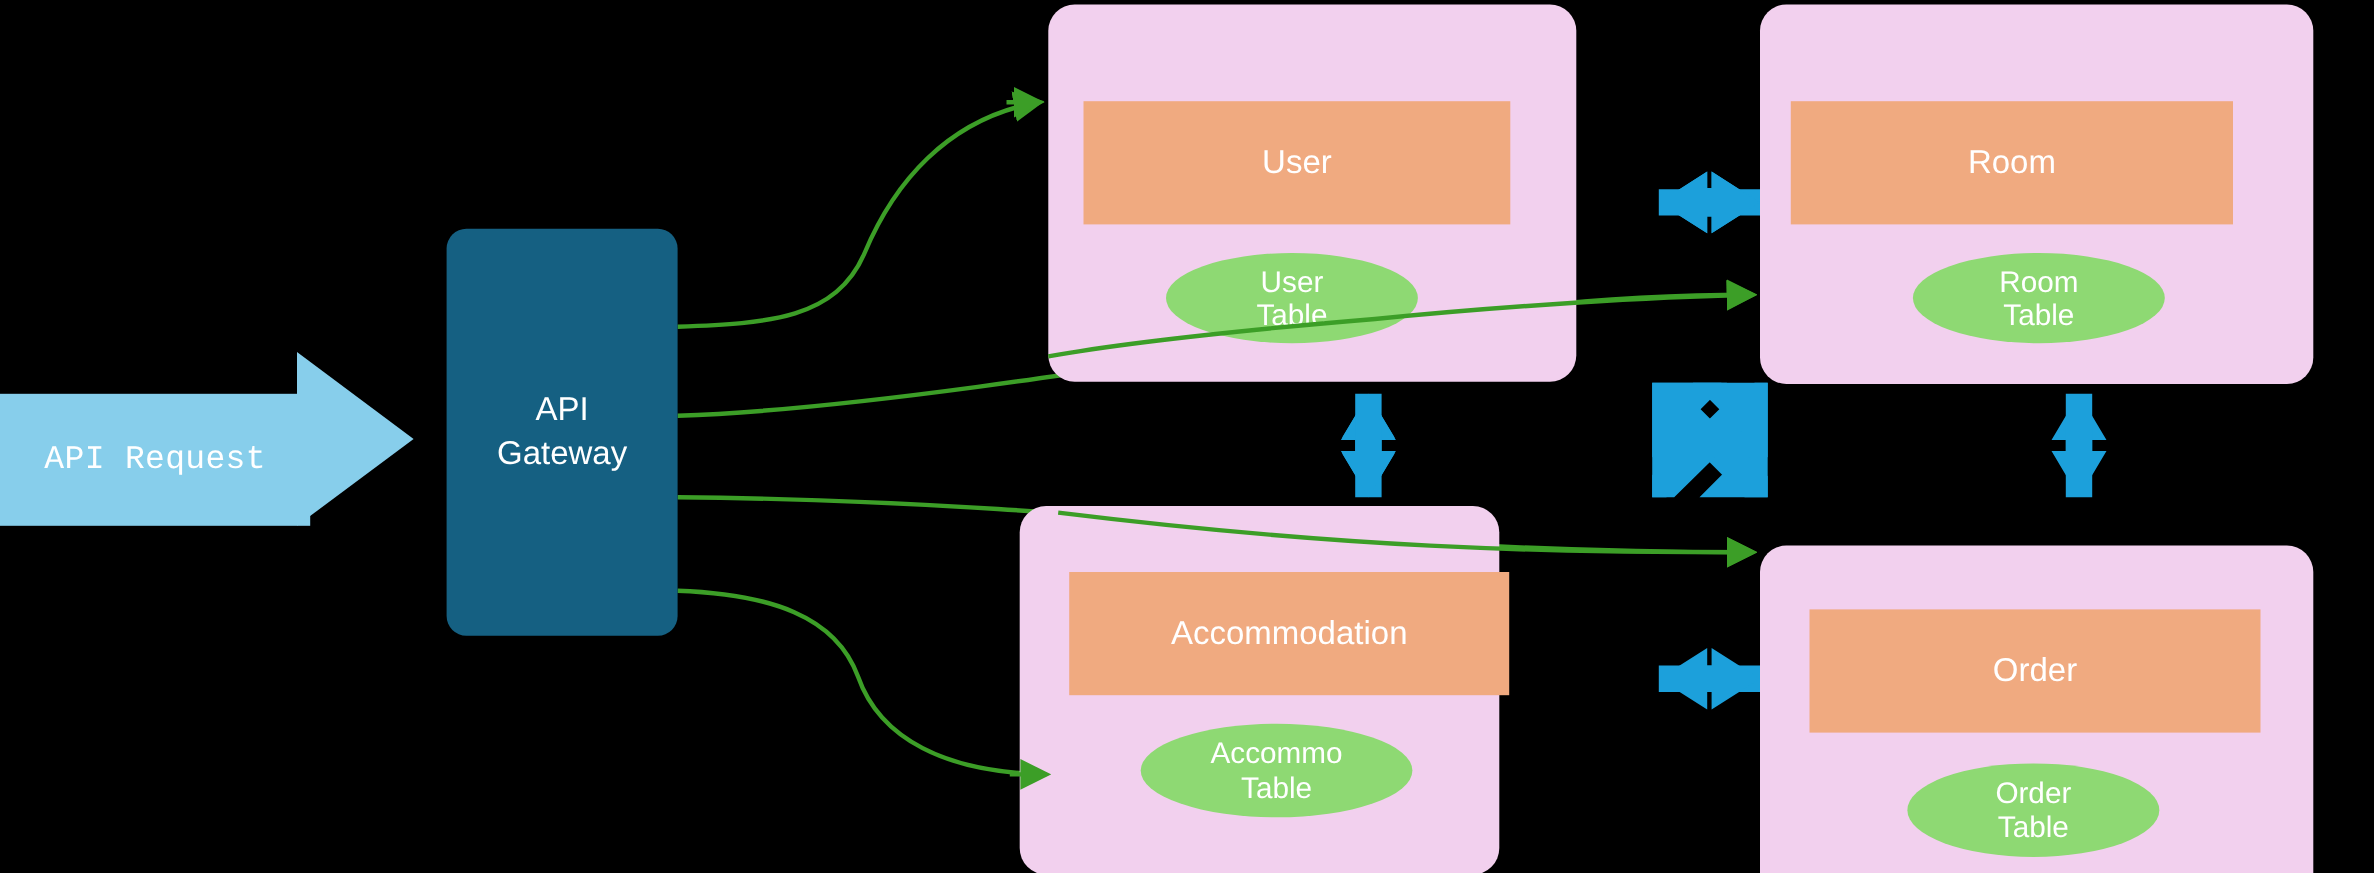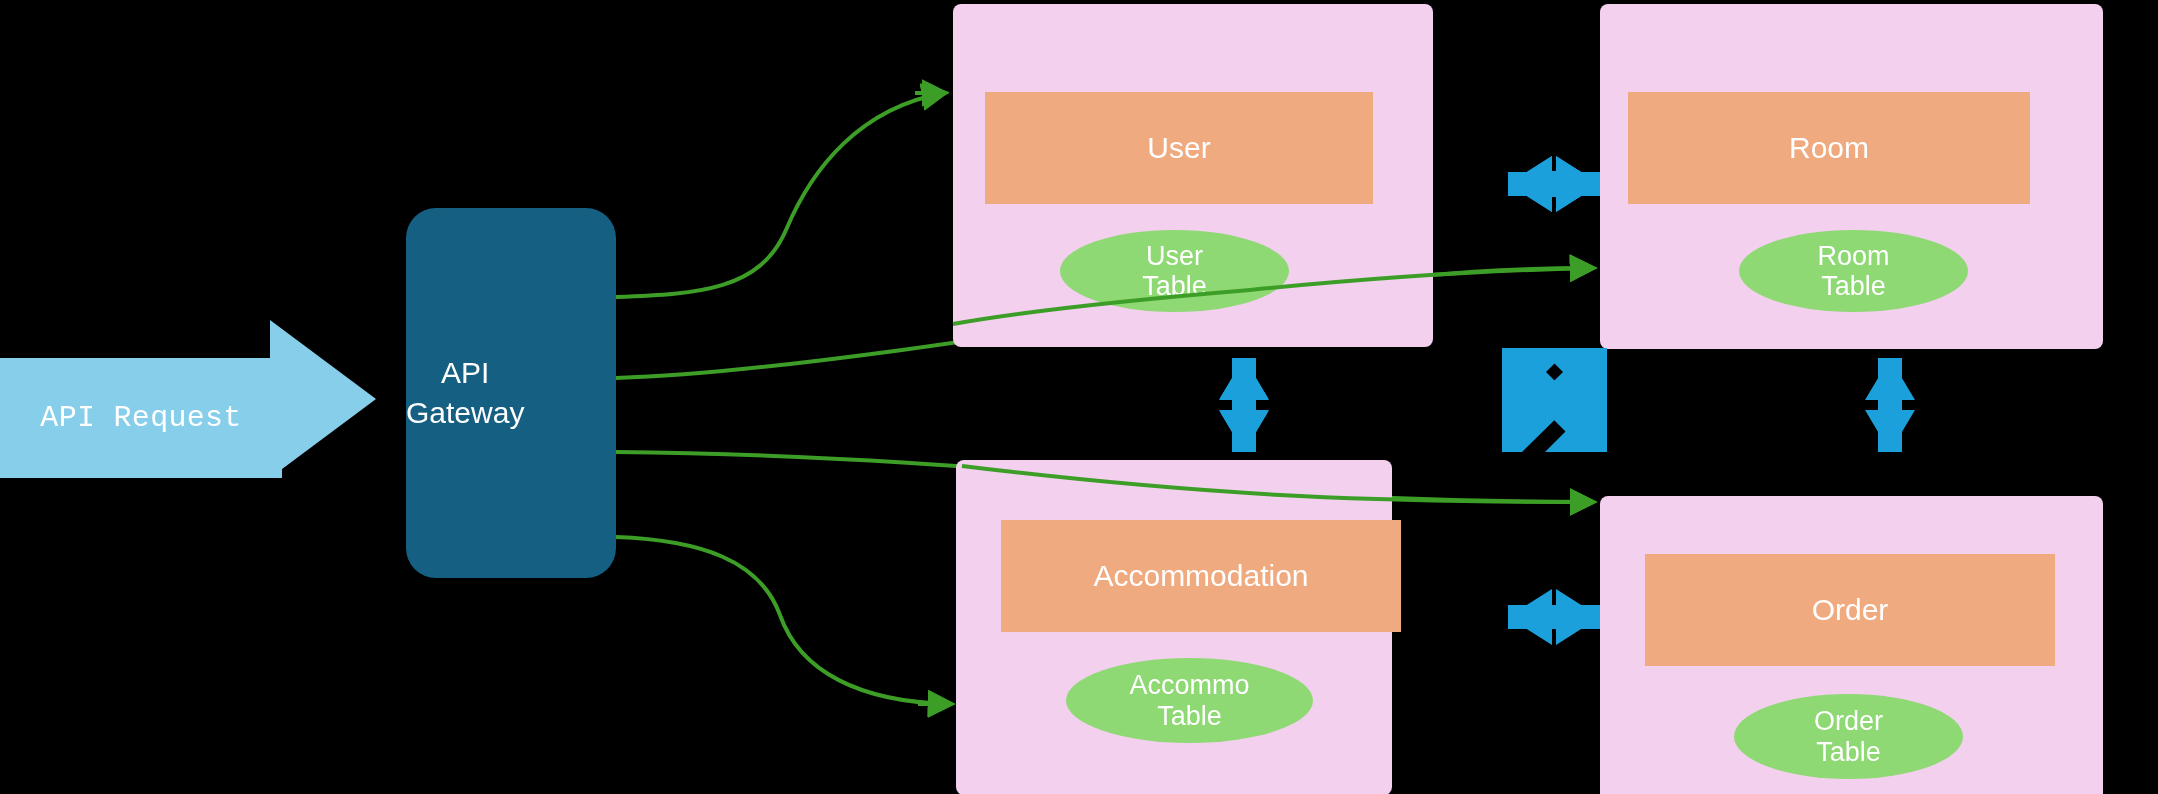--- a/index.html
+++ b/index.html
@@ -66,42 +66,42 @@
   }
 
   
   .gateway {
     position: absolute;
     left: 406px;
     top: 208px;
     width: 210px;
     height: 370px;
     background: #156082;
-    border-radius: 30px;
-    display: flex;
-    align-items: center;
-    justify-content: flex-start;
+    border-radius: 18px;
+    display: flex;
+    align-items: center;
+    justify-content: center;
   }
   .gateway .gw-label {
     color: #FFFFFF;
     font-size: 30px;
     line-height: 1.33;
     text-align: center;
     white-space: pre-line;
   }
 
   
   .panel {
     position: absolute;
     background: #F2D0EE;
-    border-radius: 8px;
+    border-radius: 24px;
   }
   #panel-user        { left: 953px;  top: 4px;   width: 480px; height: 343px; }
   #panel-room        { left: 1600px; top: 4px;   width: 503px; height: 345px; }
-  #panel-accom       { left: 956px;  top: 460px; width: 436px; height: 335px; }
+  #panel-accom       { left: 927px;  top: 460px; width: 436px; height: 335px; }
   #panel-order       { left: 1600px; top: 460px; width: 503px; height: 335px; margin-top: 36px; }
 
   .service-box {
     position: absolute;
     background: #F0AA80;
     display: flex;
     align-items: center;
     justify-content: center;
     color: #FFFFFF;
     font-size: 30px;

